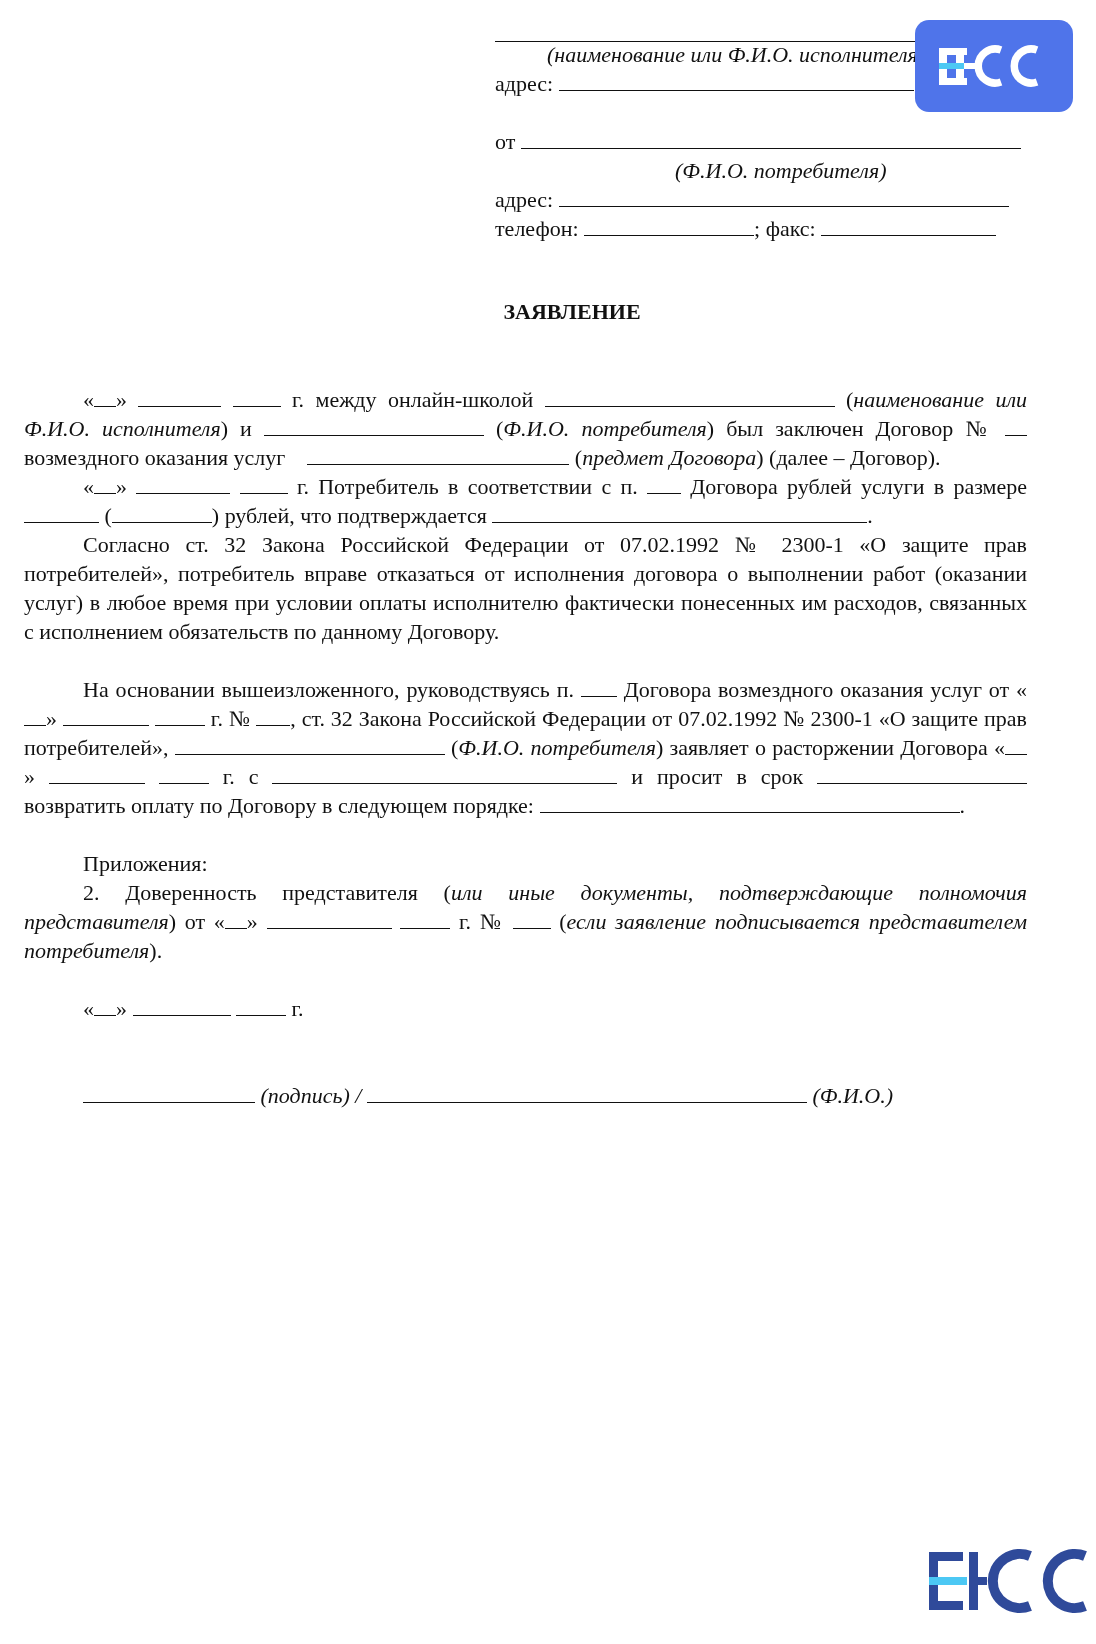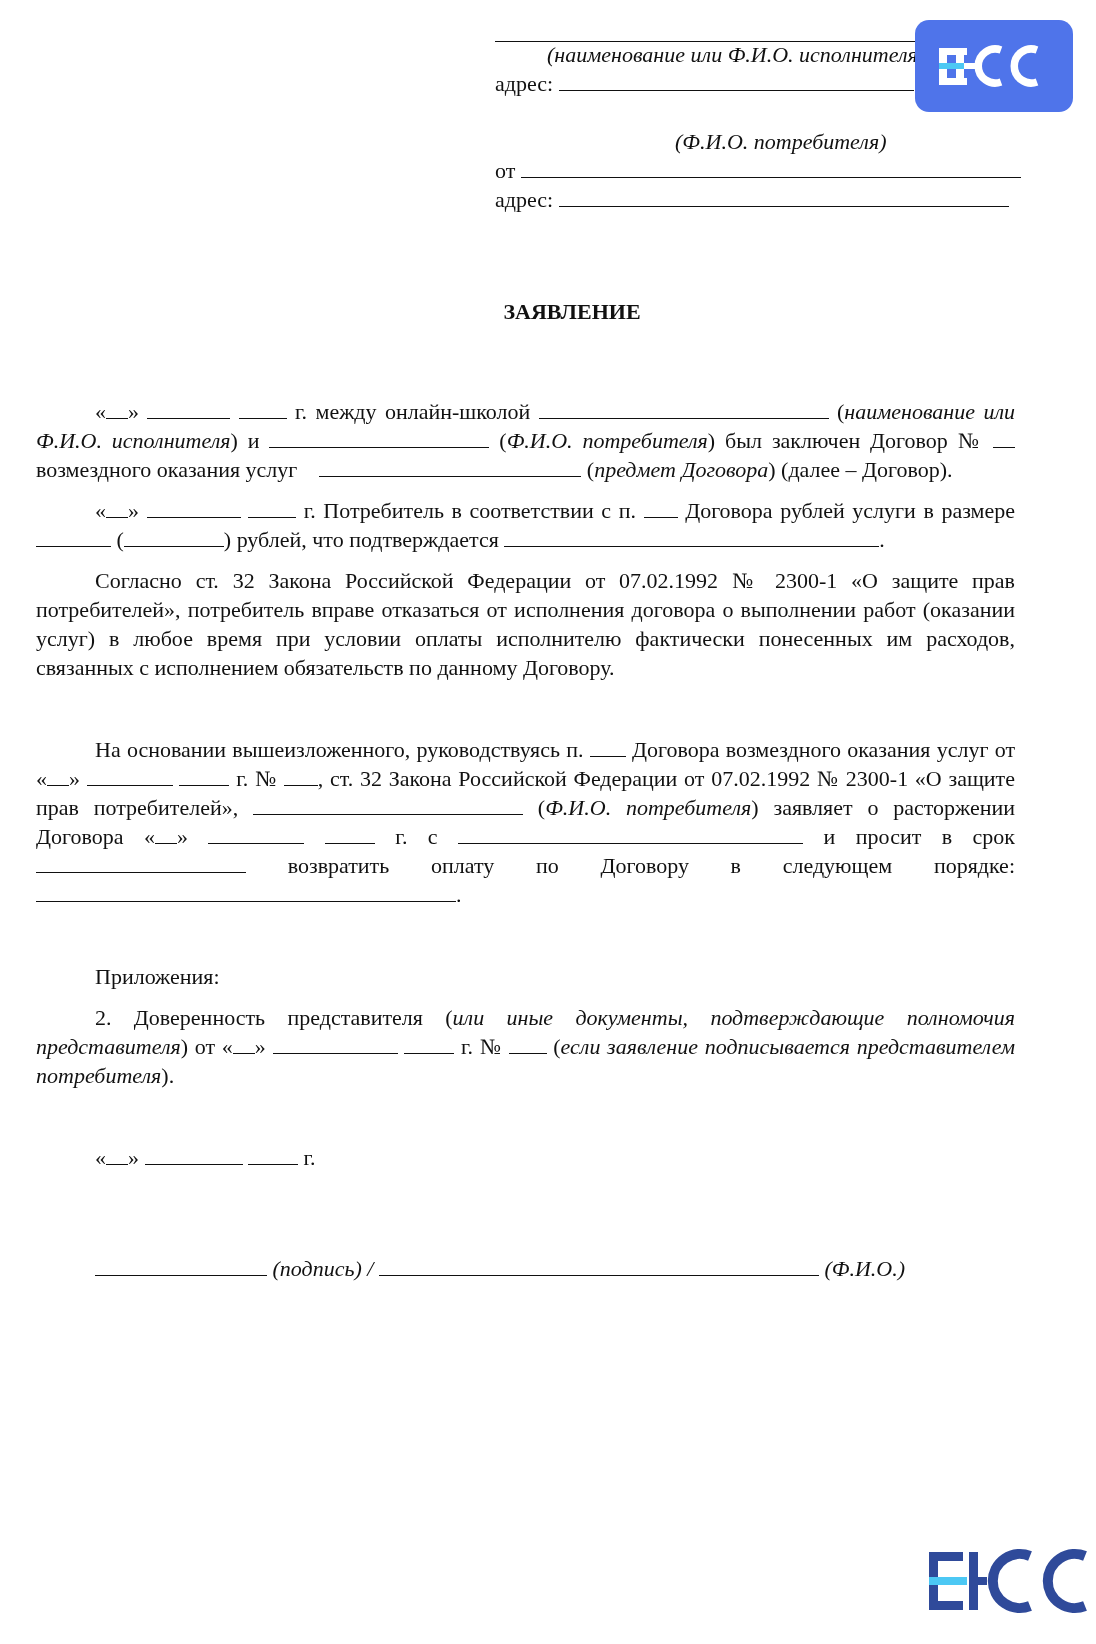--- a/index.html
+++ b/index.html
@@ -7,51 +7,56 @@
          font-family: "Liberation Serif", "DejaVu Serif", serif; color: #111; font-size: 22px; }
   .page { position: absolute; left: 0; top: 0; width: 1096px; height: 1644px; }
   .u { display: inline-block; border-bottom: 1.5px solid #111; height: 1px; vertical-align: baseline; }
   .i { font-style: italic; }
   .hdr { position: absolute; left: 495px; top: 20px; width: 530px; line-height: 29px; }
   .hdr .row { white-space: nowrap; height: 29px; }
   .title-block { position: absolute; left: 0; width: 1096px; top: 296px; text-align: center; font-weight: bold; line-height: 31px; }
   .title-block .t1 { font-size: 22px; padding-left: 48px; }
   .title-block .t2 { font-size: 21px; }
   .body { position: absolute; left: 24px; width: 1003px; line-height: 29px; text-align: justify; }
-  .p { text-indent: 59px; margin: 12px; text-align: justify; }
+  .p { text-indent: 59px; margin: 0; text-align: justify; }
   .logo-top { position: absolute; left: 915px; top: 20px; width: 158px; height: 92px; background: #4f74ea; border-radius: 14px; }
   .logo-bot { position: absolute; left: 925px; top: 1548px; width: 170px; height: 66px; }
 </style>
 </head>
 <body>
 
 <div class="page">
 
   <div class="hdr">
     <div class="row" style="height:20px;">
       <span class="u" style="width:420px;"></span>
     </div>
     <div class="row" style="padding-left:52px;">
       <span class="i">(наименование или Ф.И.О. исполнителя)</span>
     </div>
     <div class="row">
       <span>адрес:</span>
       <span class="u" style="width:355px;"></span>
     </div>
     <div class="row" style="height:29px;"></div>
+    <div class="row">
+      <span>от</span>
+      <span class="u" style="width:500px;"></span>
+    </div>
     <div class="row" style="padding-left:180px;">
       <span class="i">(Ф.И.О. потребителя)</span>
     </div>
     <div class="row">
-      <span>от</span>
-      <span class="u" style="width:500px;"></span>
+      <span>адрес:</span>
+      <span class="u" style="width:450px;"></span>
     </div>
     <div class="row">
-      <span>адрес:</span>
-      <span class="u" style="width:450px;"></span>
+      <span>телефон:</span>
+      <span class="u" style="width:170px;"></span><span>; факс:</span>
+      <span class="u" style="width:175px;"></span>
     </div>
   </div>
 
   <div class="logo-top">
     <svg width="158" height="92" viewBox="0 0 158 92">
       <g fill="#ffffff">
         <rect x="24" y="28" width="8" height="37"></rect>
         <rect x="24" y="28" width="28" height="7"></rect>
         <rect x="24" y="58" width="28" height="7"></rect>
         <rect x="41" y="28" width="8" height="37"></rect>

